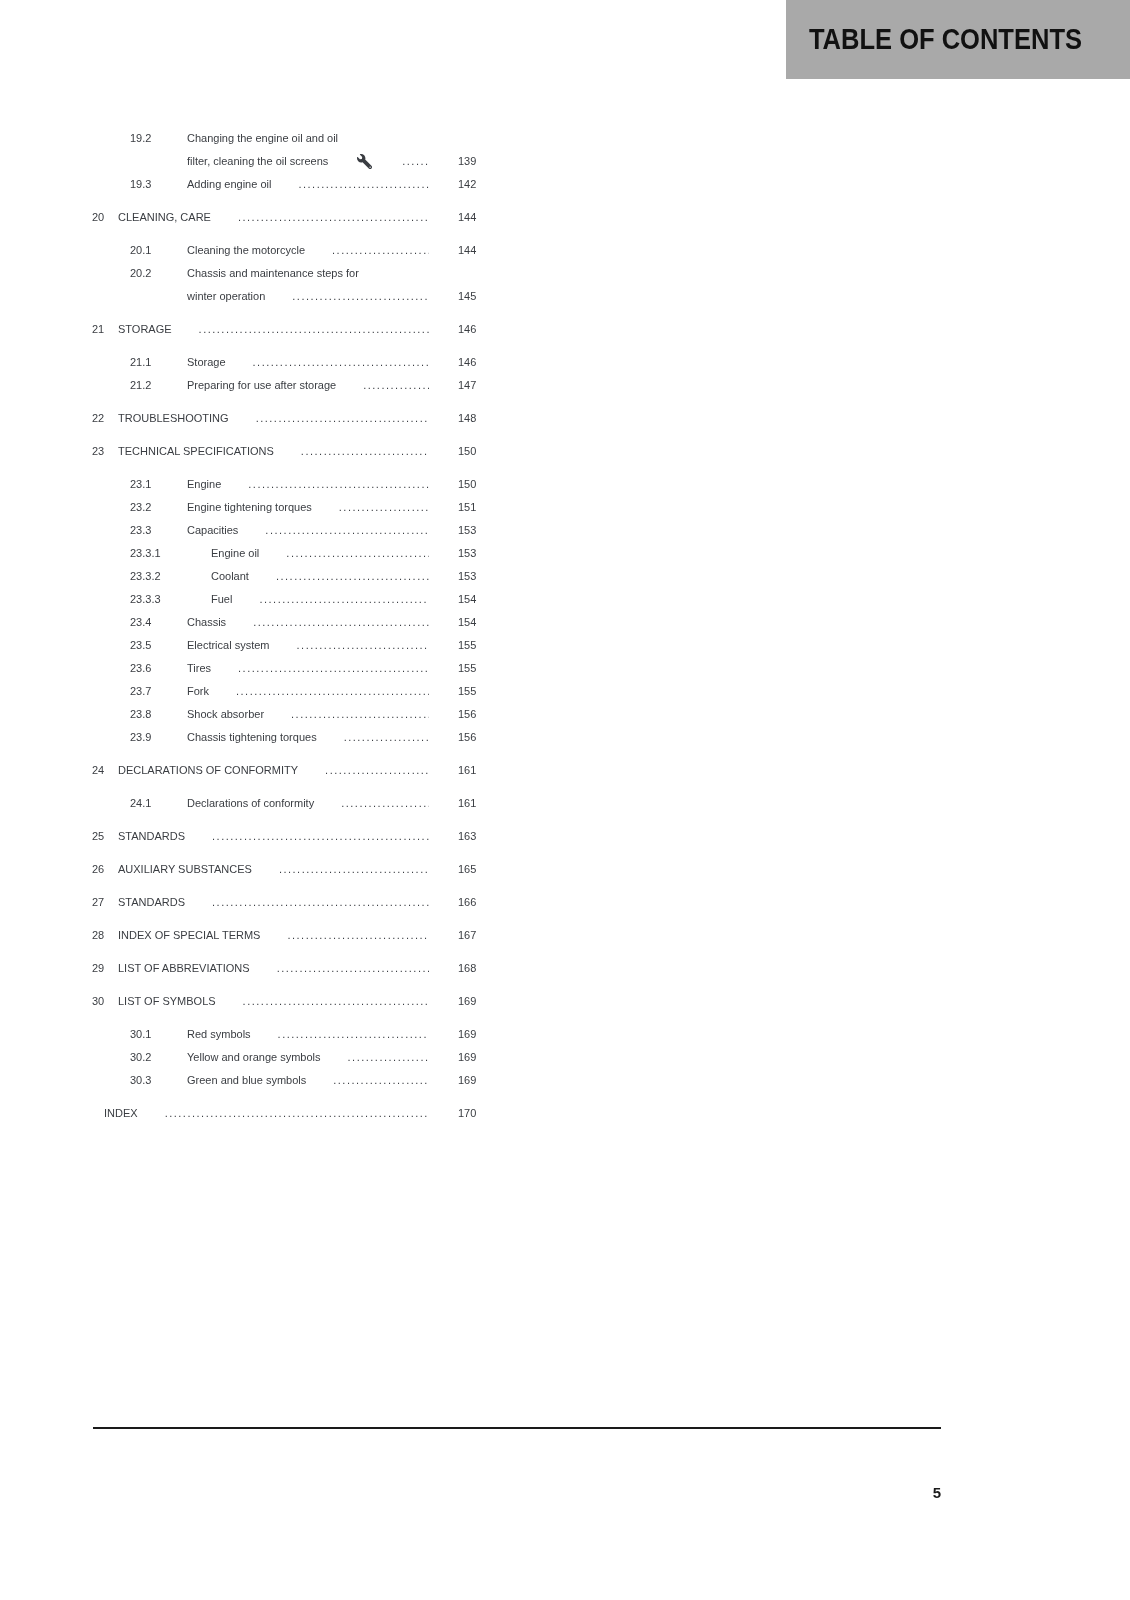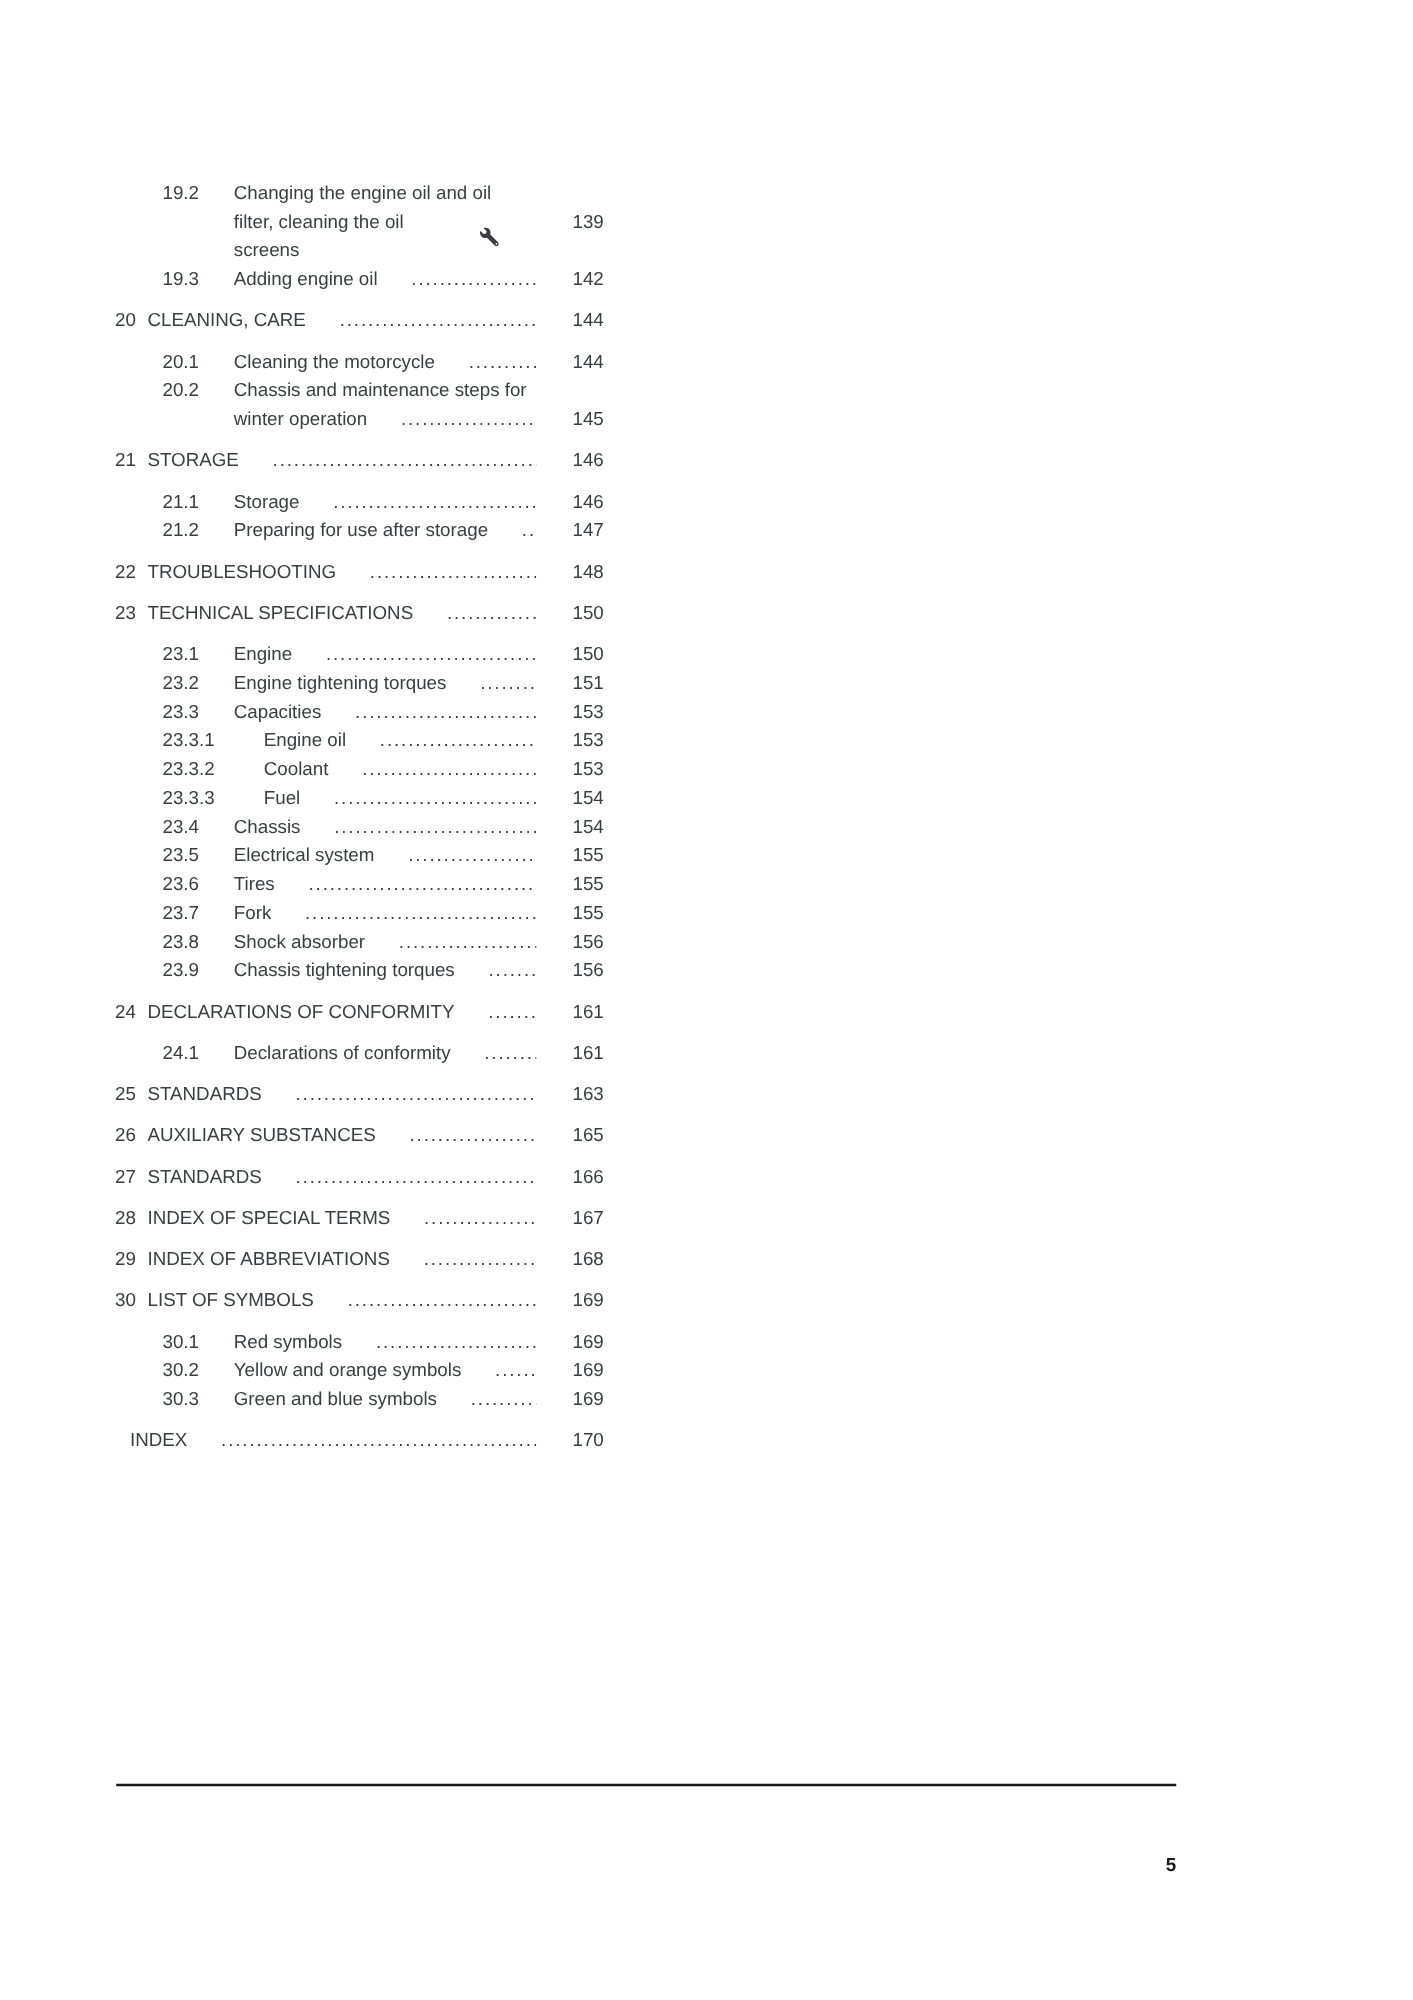--- a/index.html
+++ b/index.html
@@ -27,24 +27,24 @@
     font-weight: bold;
     letter-spacing: 0px;
     color: var(--header-text, #111111);
     transform: scaleX(0.88);
     transform-origin: left center;
     white-space: nowrap;
   }
   
   .toc {
     position: absolute;
-    left: 92px; top: 143px;
+    left: 92px; top: 127px;
     width: 400px;
     color: var(--text, #3a3d42);
-    font-size: 15px;
+    font-size: 11px;
     line-height: 23px;
   }
   .row { position: relative; }
   .row.gap { margin-top: 10px; }
   .row .num { position: absolute; top: 0; left: 0; }
   .row.chapter   .body { margin-left: 26px; }
   .row.section   .num  { left: 38px; }
   .row.section   .body { margin-left: 95px; }
   .row.subsection .num { left: 38px; }
   .row.subsection .body { margin-left: 119px; }
@@ -87,20 +87,23 @@
     text-align: right;
     font-size: 15px;
     font-weight: bold;
     color: #1a1a1a;
   }
 </style>
 </head>
 <body>
 
 <div class="page" style="--header-bg: #a9a9a9; --header-text: #111111; --text: #3a3d42;">
+  <div class="header-band">
+    <span class="header-title">TABLE OF CONTENTS</span>
+  </div>
 
   <div class="toc" id="toc">
       <div class="row section">
         <span class="num">19.2</span>
         <div class="body">
           <div class="line"><span class="txt">Changing the engine oil and oil</span></div>
           <div class="line last">
             <span class="txt">filter, cleaning the oil screens</span>
             <span class="icon-wrench">
               <svg viewBox="0 0 512 512" xmlns="http://www.w3.org/2000/svg">
@@ -380,21 +383,21 @@
             <span class="txt">INDEX OF SPECIAL TERMS</span>
             <span class="leader">..........................................................................................</span>
             <span class="page-num">167</span>
           </div>
         </div>
       </div>
       <div class="row chapter gap">
         <span class="num">29</span>
         <div class="body">
           <div class="line last">
-            <span class="txt">INDEX OF ABBREVIATIONS</span>
+            <span class="txt">LIST OF ABBREVIATIONS</span>
             <span class="leader">..........................................................................................</span>
             <span class="page-num">168</span>
           </div>
         </div>
       </div>
       <div class="row chapter gap">
         <span class="num">30</span>
         <div class="body">
           <div class="line last">
             <span class="txt">LIST OF SYMBOLS</span>

